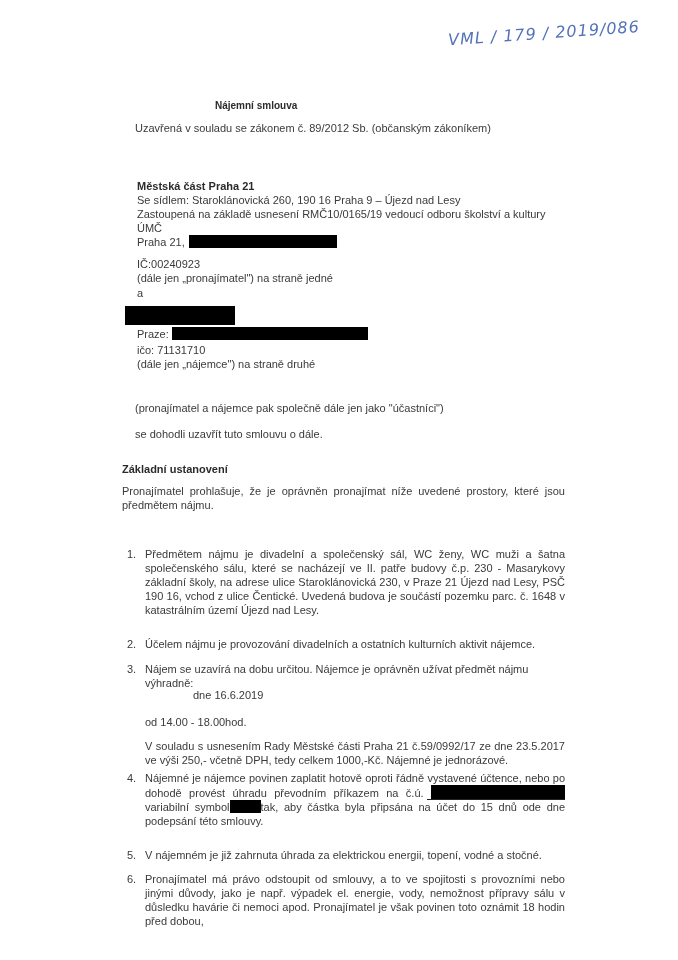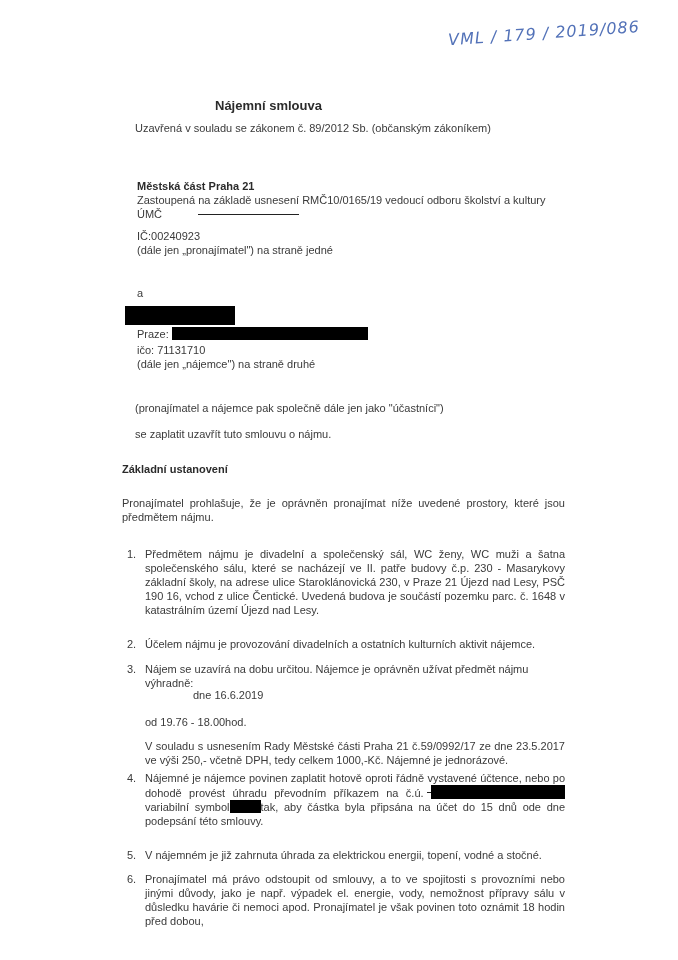--- a/index.html
+++ b/index.html
@@ -18,98 +18,100 @@
   .annotation{
     left:448px;top:26px;width:210px;
     font-family:"DejaVu Sans", sans-serif;
     font-style:italic;
     font-size:16px;
     letter-spacing:1px;
     color:#5372b8;
     transform:rotate(-4deg);
     white-space:nowrap;
   }
-  .title{left:215px;top:99px;font-weight:bold;color:#2b2b2b;font-size:13px;}
+  .title{left:215px;top:99px;font-weight:bold;color:#2b2b2b;font-size:10px;}
   .subtitle{left:135px;top:121px;}
   .landlord{left:137px;top:179px;width:432px;}
   .landlord .ic{margin-top:8px;}
   .conjunction{left:137px;top:286px;}
   .tenant{left:137px;top:327px;width:432px;}
   .tenant .ico{margin-top:2px;}
   .parties{left:135px;top:401px;}
   .agree{left:135px;top:427px;}
   .heading{left:122px;top:462px;width:443px;font-weight:bold;color:#2b2b2b;}
-  .intro{left:122px;top:496px;width:443px;text-align:justify;}
+  .intro{left:122px;top:484px;width:443px;text-align:justify;}
   .clause{left:122px;width:443px;}
   .clause .num{position:absolute;left:5px;top:0;}
   .clause .body{margin-left:23px;}
   .just{text-align:justify;}
   .c1{top:547px;} .c2{top:637px;} .c3{top:662px;}
   .c3-date{left:145px;top:688px;margin-left:48px;}
   .c3-time{left:145px;top:715px;}
   .c3-price{left:145px;top:739px;width:420px;text-align:justify;}
   .c4{top:771px;} .c5{top:848px;} .c6{top:872px;}
-  .u{border-bottom:1px solid #222;padding-bottom:8px;}
+  .u{border-bottom:1px solid #222;padding-bottom:15px;}
   .redact{display:inline-block;background:#000;height:13px;vertical-align:-2px;}
   .bar-represented{width:148px;margin-left:4px;}
   .bar-bytem{width:196px;margin-left:3px;}
   .bar-account{width:134px;height:14px;}
   .bar-symbol{width:31px;}
   .name-bar{left:125px;top:306px;width:110px;height:19px;background:#000;}
 </style>
 </head>
 <body>
 
 <div class="page">
 
   <div class="abs annotation">VML / 179 / 2019/086</div>
 
   <div class="abs title">Nájemní smlouva</div>
   <div class="abs subtitle">Uzavřená v souladu se zákonem č. 89/2012 Sb. (občanským zákoníkem)</div>
 
   <div class="abs landlord">
     <div class="bold">Městská část Praha 21</div>
+    <div>Se sídlem: Staroklánovická 260, 190 16 Praha 9 – Újezd nad Lesy</div>
     <div><span>Zastoupená </span><span class="u">na základě usnesení</span><span> RMČ10/0165/19 vedoucí odboru školství a kultury ÚMČ</span></div>
+    <div><span>Praha 21,</span><span class="redact bar-represented"></span></div>
     <div class="ic">IČ:00240923</div>
     <div>(dále jen „pronajímatel") na straně jedné</div>
   </div>
 
   <div class="abs conjunction">a</div>
 
   <div class="abs name-bar"></div>
 
   <div class="abs tenant">
     <div><span>Praze:</span><span class="redact bar-bytem"></span></div>
     <div class="ico">ičo: 71131710</div>
     <div>(dále jen „nájemce") na straně druhé</div>
   </div>
 
   <div class="abs parties">(pronajímatel a nájemce pak společně dále jen jako "účastníci")</div>
-  <div class="abs agree">se zaplatit uzavřít tuto smlouvu o nájmu.</div>
+  <div class="abs agree">se dohodli uzavřít tuto smlouvu o dále.</div>
 
   <div class="abs heading">Základní ustanovení</div>
 
   <div class="abs intro">Pronajímatel prohlašuje, že je oprávněn pronajímat níže uvedené prostory, které jsou předmětem nájmu.</div>
 
   <div class="abs clause c1">
     <span class="num">1.</span>
     <div class="body just">Předmětem nájmu je divadelní a společenský sál, WC ženy, WC muži a šatna společenského sálu, které se nacházejí ve II. patře budovy č.p. 230 - Masarykovy základní školy, na adrese ulice Staroklánovická 230, v Praze 21 Újezd nad Lesy, PSČ 190 16, vchod z ulice Čentické. Uvedená budova je součástí pozemku parc. č. 1648 v katastrálním území Újezd nad Lesy.</div>
   </div>
 
   <div class="abs clause c2">
     <span class="num">2.</span>
     <div class="body">Účelem nájmu je provozování divadelních a ostatních kulturních aktivit nájemce.</div>
   </div>
 
   <div class="abs clause c3">
     <span class="num">3.</span>
     <div class="body">Nájem se uzavírá na dobu určitou. Nájemce je oprávněn užívat předmět nájmu výhradně:</div>
   </div>
   <div class="abs c3-date">dne 16.6.2019</div>
-  <div class="abs c3-time">od 19.76 - 18.00hod.</div>
+  <div class="abs c3-time">od 14.00 - 18.00hod.</div>
   <div class="abs c3-price">V souladu s usnesením Rady Městské části Praha 21 č.59/0992/17 ze dne 23.5.2017 ve výši 250,- včetně DPH, tedy celkem 1000,-Kč. Nájemné je jednorázové.</div>
 
   <div class="abs clause c4">
     <span class="num">4.</span>
     <div class="body just"><span>Nájemné je nájemce povinen zaplatit hotově oproti řádně </span><span class="u">vystavené účtence, nebo po</span><span> dohodě provést úhradu převodním příkazem na č.ú. </span><span class="redact bar-account"></span><span> variabilní symbol</span><span class="redact bar-symbol"></span><span>tak, aby částka byla připsána na účet do 15 dnů ode dne podepsání této smlouvy.</span></div>
   </div>
 
   <div class="abs clause c5">
     <span class="num">5.</span>
     <div class="body">V nájemném je již zahrnuta úhrada za elektrickou energii, topení, vodné a stočné.</div>

